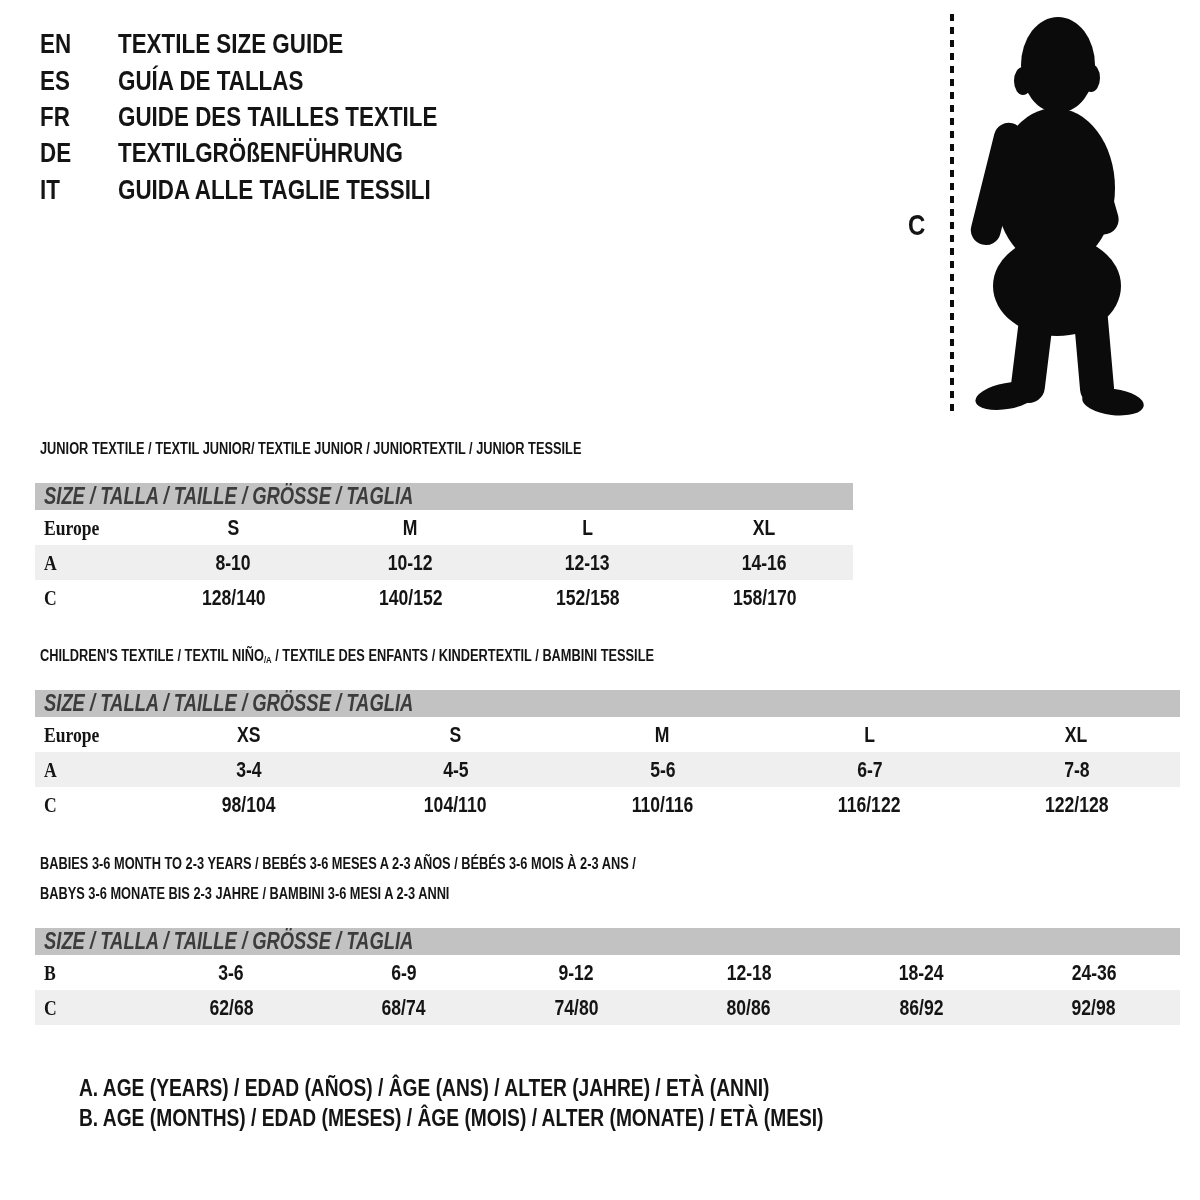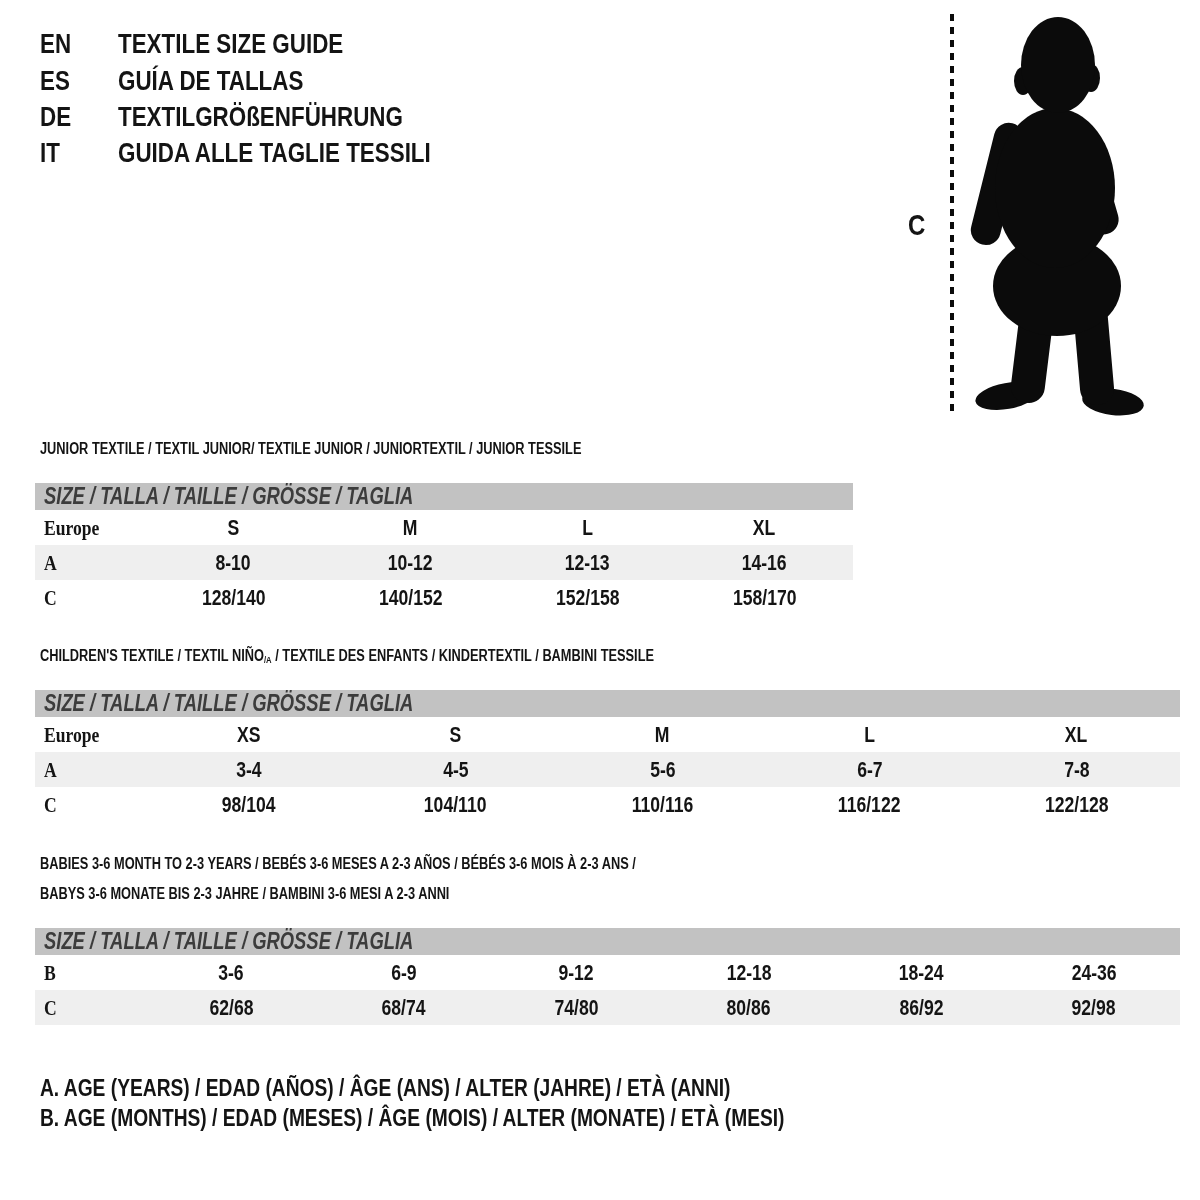--- a/index.html
+++ b/index.html
@@ -39,35 +39,39 @@
     background: #c2c2c2; color: #3c3c3c;
     font-size: 23px; padding-left: 9px; font-style: italic;
   }
   .tbl table { width: 100%; border-collapse: collapse; table-layout: fixed; }
   .tbl td { height: 35px; padding: 0; text-align: center; font-size: 22px; vertical-align: middle; }
   .tbl td.lbl { text-align: left; padding-left: 9px; font-family: Liberation Serif, serif; }
   .r-stripe { background: #efefef; }
 
   
   .legend { position: absolute; left: 40px; top: 1073px; }
-  .legend-line { height: 30px; line-height: 30px; font-size: 24px; }
+  .legend-line { height: 30px; line-height: 30px; font-size: 24px; margin-left: 39px; }
 </style>
 </head>
 <body>
 
 <div class="page">
 
   <header class="lang-header">
     <div class="lang-row">
       <span class="lang-code"><span class="cond">EN</span></span>
       <span class="cond">TEXTILE SIZE GUIDE</span>
     </div>
     <div class="lang-row">
       <span class="lang-code"><span class="cond">ES</span></span>
       <span class="cond">GUÍA DE TALLAS</span>
+    </div>
+    <div class="lang-row">
+      <span class="lang-code"><span class="cond">FR</span></span>
+      <span class="cond">GUIDE DES TAILLES TEXTILE</span>
     </div>
     <div class="lang-row">
       <span class="lang-code"><span class="cond">DE</span></span>
       <span class="cond">TEXTILGRÖßENFÜHRUNG</span>
     </div>
     <div class="lang-row">
       <span class="lang-code"><span class="cond">IT</span></span>
       <span class="cond">GUIDA ALLE TAGLIE TESSILI</span>
     </div>
   </header>

